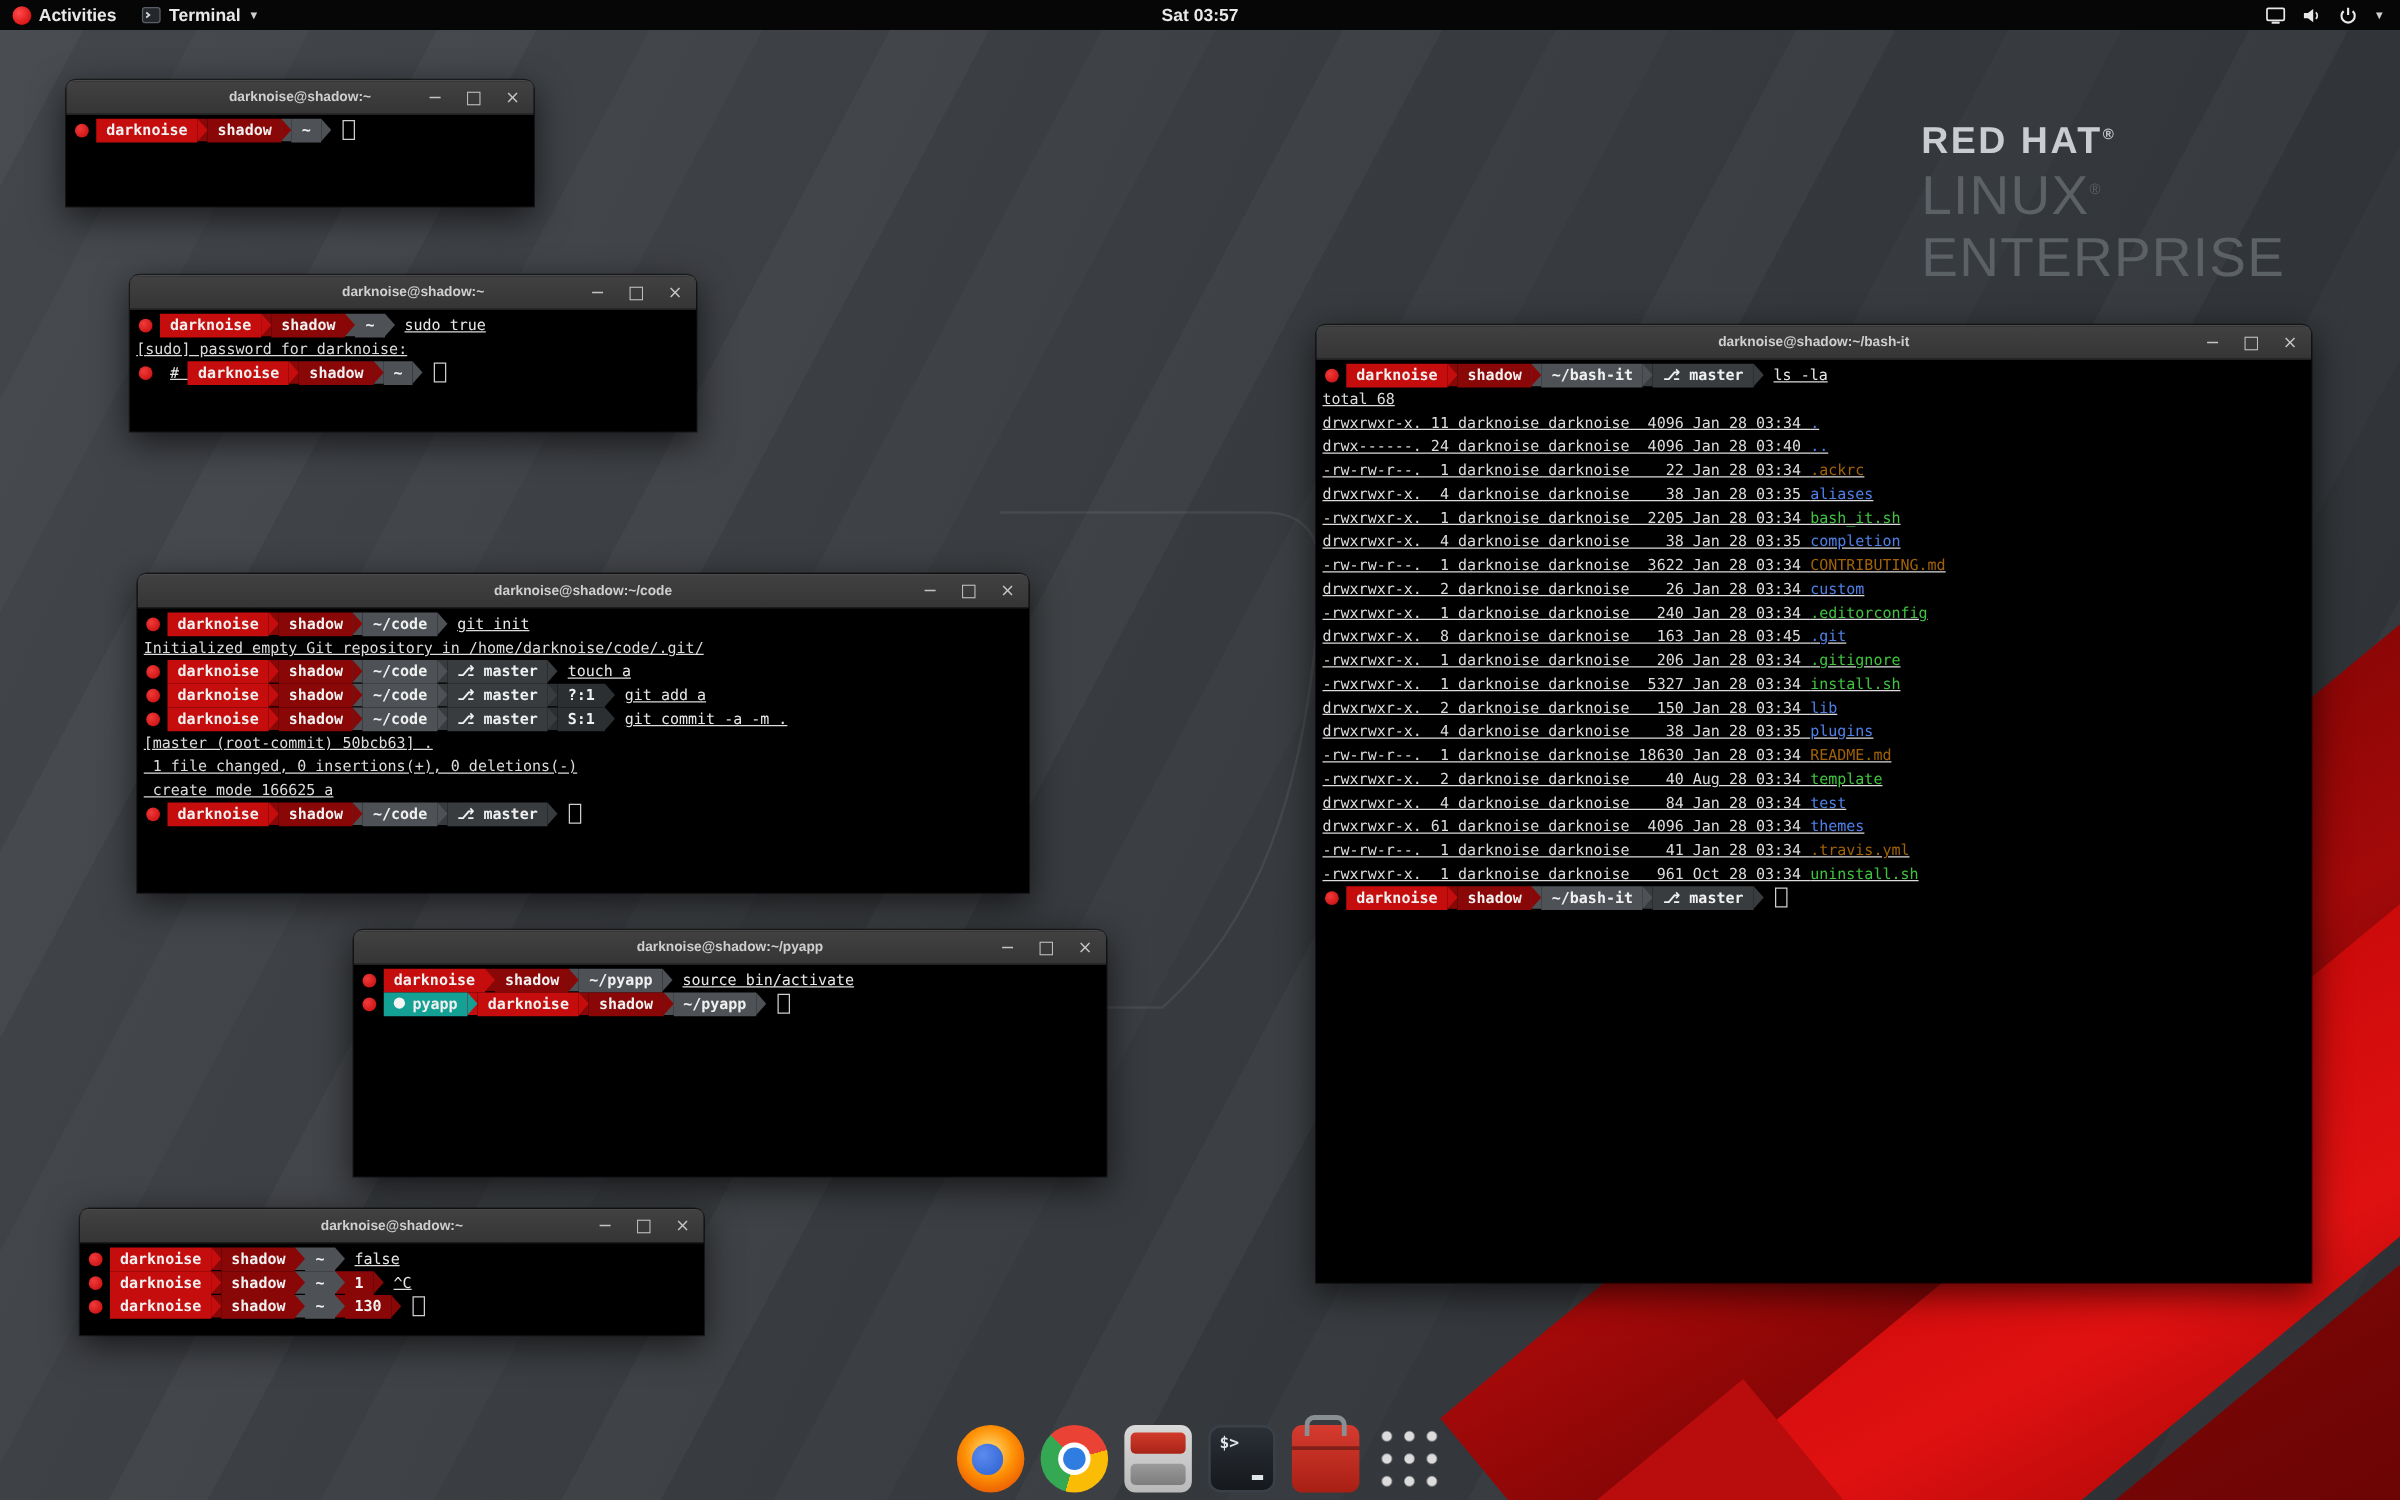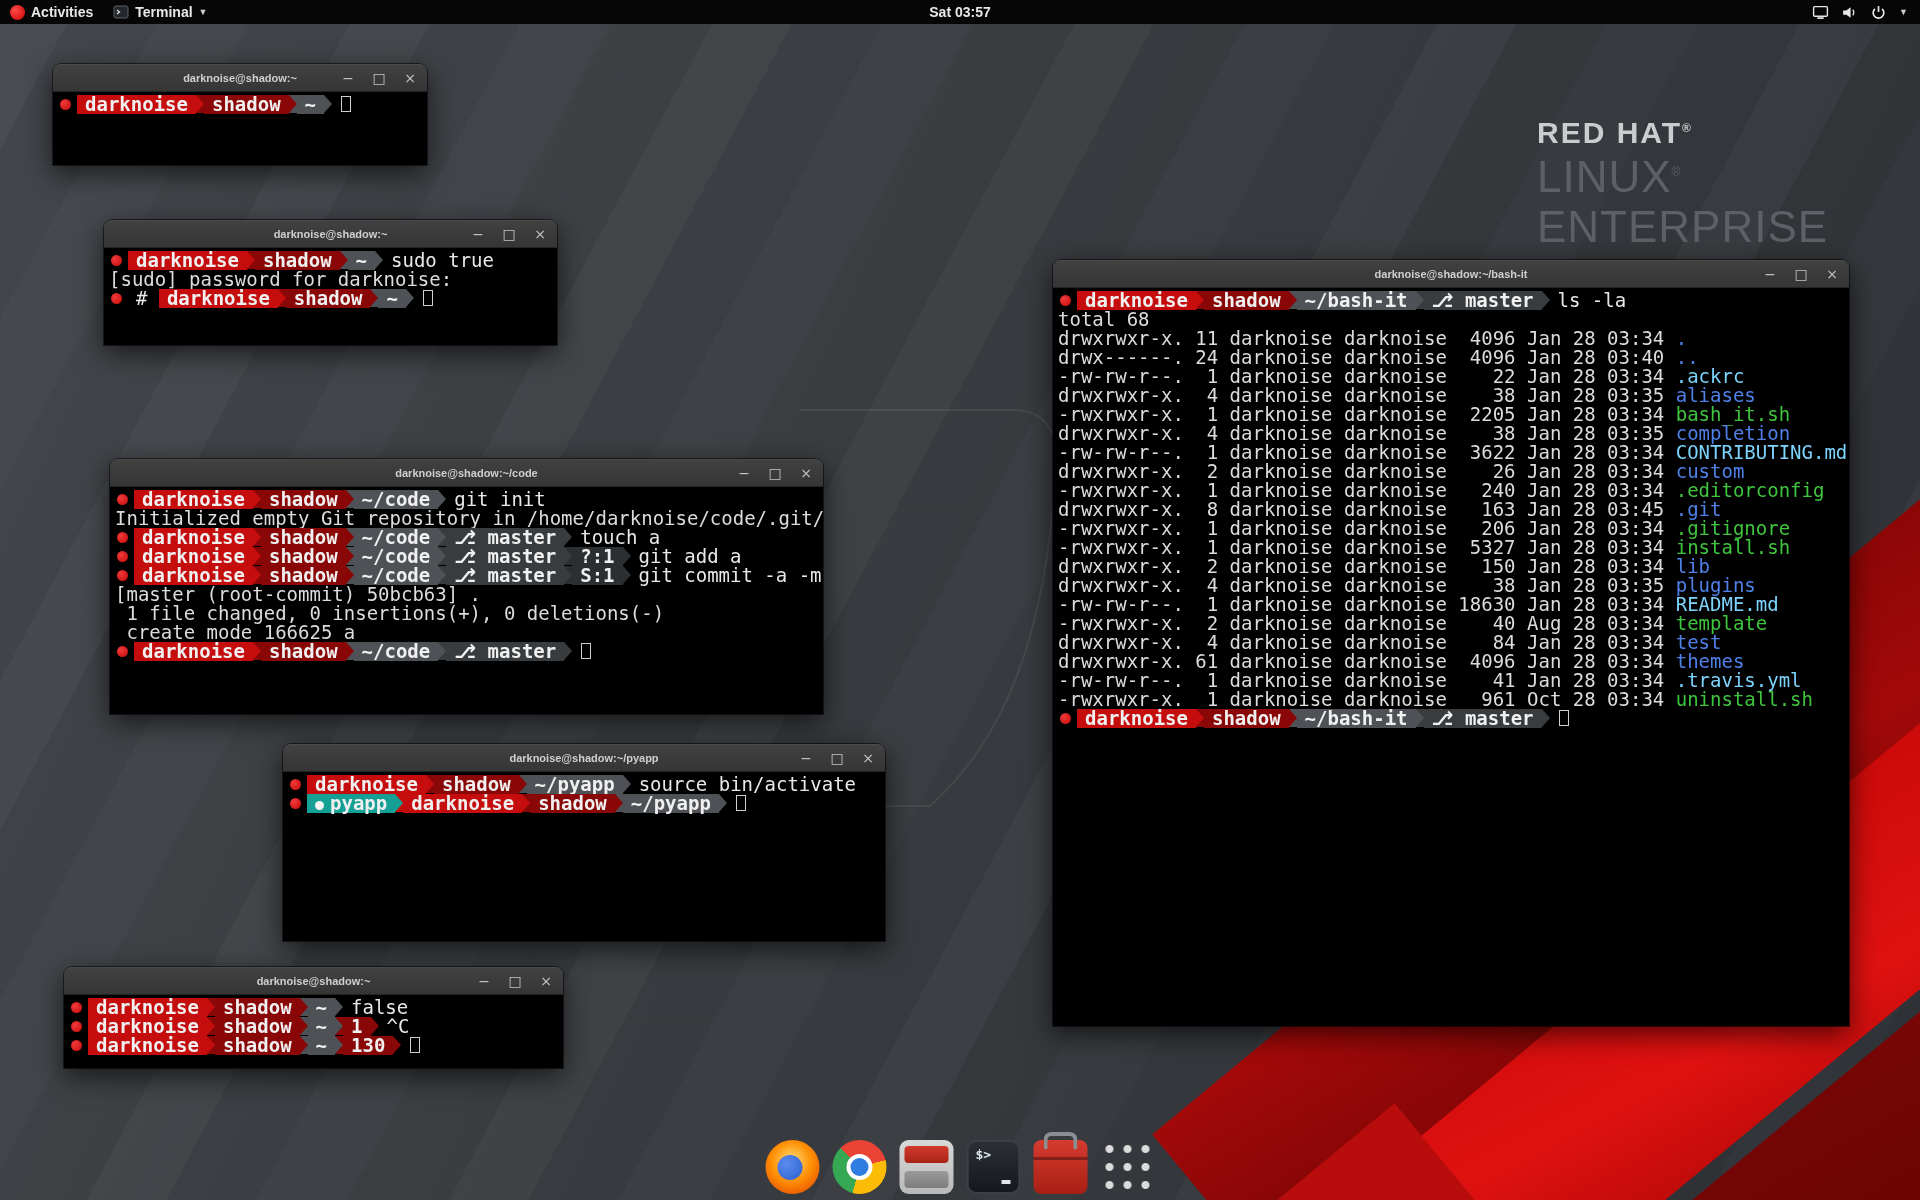--- a/index.html
+++ b/index.html
@@ -19,21 +19,21 @@
   .rb2 { width:1000px; height:190px; left:1098px; top:794px; transform:rotate(-39.6deg);
          background:linear-gradient(10deg,#7c0505,#a30909 55%,#8c0606); }
   .rb3 { width:800px; height:260px; left:1472px; top:1090px; transform:rotate(-39.6deg);
          background:linear-gradient(10deg,#5f0303,#7a0606); }
   .rb1 { width:1400px; height:205px; left:1013px; top:925px; transform:rotate(-39.6deg);
          background:linear-gradient(12deg,#9e0404, #e01111 45%, #c50808); }
   .rb4 { width:260px; height:140px; left:1209px; top:1170px; transform:rotate(-39.6deg);
          background:#b90d0d; }
 
   
-  .branding { position:absolute; left:1537px; top:96px; z-index:1;margin-top:20px; }
+  .branding { position:absolute; left:1537px; top:96px; z-index:1; }
   .b1 { font-weight:700; font-size:30px; letter-spacing:2px; color:#c9cdd0; }
   .b2 { font-weight:400; font-size:44px; letter-spacing:1px; color:#5c6166; line-height:1.02; margin-top:5px; }
   .reg { font-size:12px; vertical-align:super; }
 
   
   .topbar { position:absolute; top:0; left:0; right:0; height:24px; background:#060606;
             color:#e8e8e8; display:flex; align-items:center; z-index:50;
             font-weight:600; font-size:14px; }
   .tb-left { display:flex; align-items:center; height:100%; }
   .tb-item { display:flex; align-items:center; gap:6px; padding:0 10px; height:100%; cursor:pointer; }
@@ -53,33 +53,33 @@
               display:flex; align-items:center; justify-content:center; cursor:default; }
   .title { font-weight:700; font-size:11px; color:#cfcfcf; }
   .winbtns { position:absolute; right:10px; top:0; height:100%; display:flex; align-items:center; gap:17px; }
   .wbtn { color:#c4c4c4; font-size:14px; width:14px; text-align:center; cursor:pointer;
           font-family:"DejaVu Sans", sans-serif; }
   .termbody { position:absolute; top:28px; left:0; right:0; bottom:0; background:#000;
               padding:3px 0 0 5px; overflow:hidden;
               font-family:"DejaVu Sans Mono","DejaVu Sans", monospace; }
 
   
-  .tline { height:19px; line-height:19px; white-space:pre; font-size:19px; color:#dcdcdc; }
+  .tline { height:19px; line-height:19px; white-space:pre; font-size:12px; color:#dcdcdc;text-decoration:underline; }
   .picon { display:inline-block; width:11px; height:11px; border-radius:50%;
            background:radial-gradient(circle at 35% 35%, #f03a3a, #c40808);
            margin:4px 6px 4px 2px; vertical-align:top; }
   .seg { display:inline-block; height:19px; line-height:19px; padding:0 8px;
          color:#f0f0f0; font-weight:700; vertical-align:top; }
   .plarrow { display:inline-block; vertical-align:top; width:0; height:0;
              border-style:solid; border-width:9.5px 0 9.5px 8px; border-color:transparent; }
   .cmd { margin-left:8px; color:#e8e8e8; }
   .out { color:#dcdcdc; }
   .fn-dir { color:#4f80e8; }
   .fn-exe { color:#3fc43f; }
-  .fn-plain { color:#7dd3fc; }
+  .fn-plain { color:#a16207; }
   .cursor { display:inline-block; width:10px; height:16px; border:1.5px solid #cfcfcf;
             margin:1px 0 0 9px; vertical-align:top; }
   .pydot { display:inline-block; width:9px; height:9px; border-radius:50%; background:#f4f4f4;
            margin-right:6px; }
 
   
   .dock { position:absolute; left:50%; transform:translateX(-50%); bottom:6px;
           display:flex; gap:13px; align-items:center; z-index:20; }
   .dicon { width:54px; height:54px; position:relative; cursor:pointer; }
   .ff { border-radius:50%;

